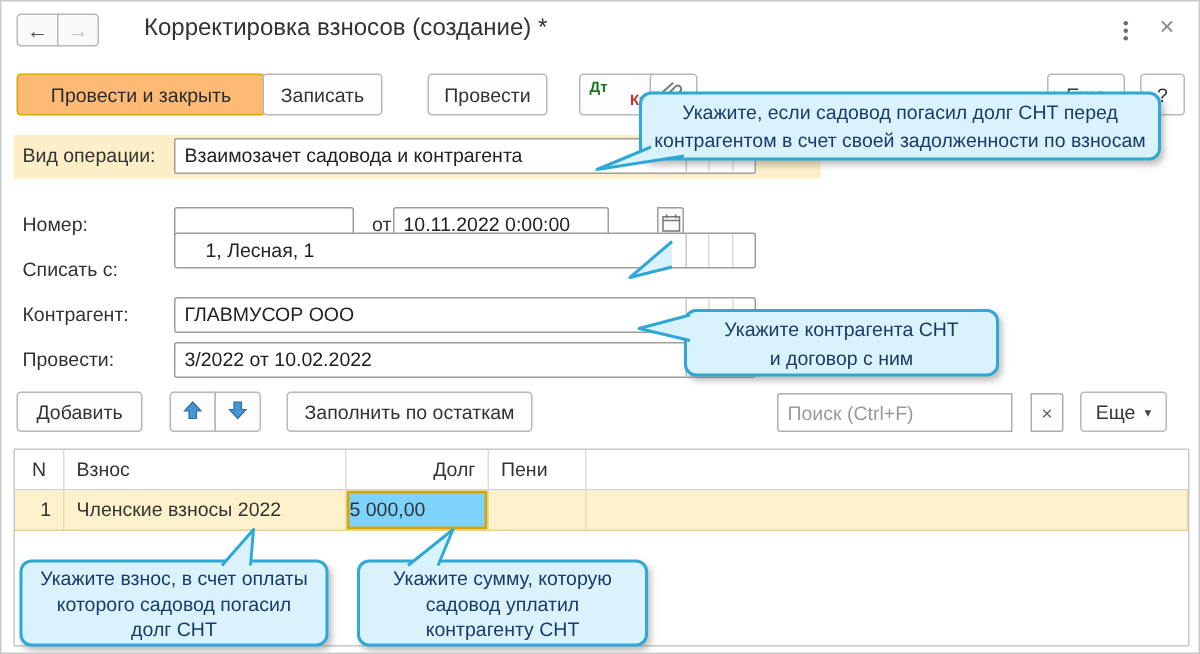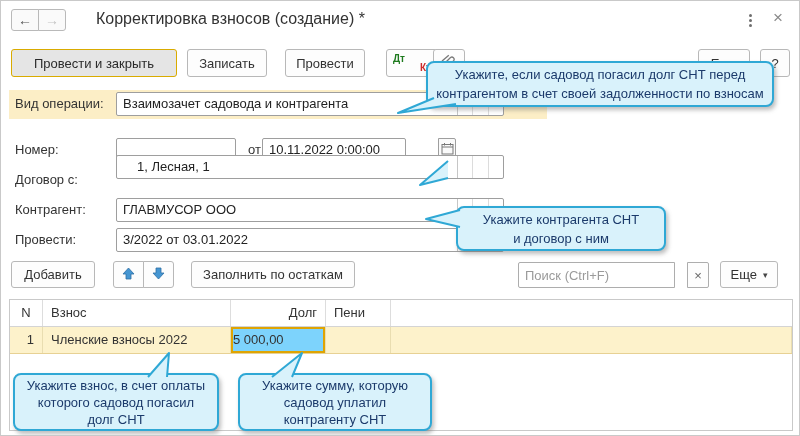--- a/index.html
+++ b/index.html
@@ -21,21 +21,21 @@
   .kebab { position:absolute; left:742px; top:11px; width:14px; height:18px; cursor:pointer; }
   .kebab i { display:block; width:3px; height:3px; border-radius:50%; background:#6e6e6e; margin:2px auto; }
   .closew { position:absolute; left:767px; top:7px; width:20px; height:20px; text-align:center;
             font-size:17px; color:#8a8a8a; cursor:pointer; line-height:20px; }
   
   .btn {
     position:absolute; top:48px; height:28px; background:#fdfdfd; border:1px solid #b8b8b8;
     border-radius:3px; display:flex; align-items:center; justify-content:center;
     font-size:13px; color:#333; cursor:pointer; padding:0 10px; white-space:nowrap;
   }
-  .btn.primary { background:#e5e5e5; border-color:#d9ab00; color:#2b2b2b; }
+  .btn.primary { background:#fdba74; border-color:#d9ab00; color:#2b2b2b; }
   
   .dtkt { width:52px; padding:0; position:absolute; }
   .dtkt .dt { position:absolute; top:3px; left:6px; font-size:10px; font-weight:bold; color:#1e7a1e; }
   .dtkt .kt { position:absolute; bottom:3px; right:6px; font-size:10px; font-weight:bold; color:#cc2b2b; }
   
   .oprow { position:absolute; left:8px; top:89px; width:538px; height:29px; background:#fceec6; }
   .flabel { position:absolute; left:14px; height:24px; line-height:24px; color:#333; white-space:nowrap; }
   .field {
     position:absolute; left:115px; width:388px; height:24px; background:#fff;
     border:1px solid #9e9e9e; border-radius:2px; line-height:22px; padding:0 50px 0 6px;
@@ -114,21 +114,21 @@
   </div>
   <div class="title">Корректировка взносов (создание) *</div>
   <div class="kebab">
       <i></i>
       <i></i>
       <i></i>
     </div>
   <div class="closew">×</div>
 
   <div class="btn primary" style="left:10px;width:166px;">Провести и закрыть</div>
-  <div class="btn" style="left:186px;width:80px;">Записать</div>
+  <div class="btn" style="left:174px;width:80px;">Записать</div>
   <div class="btn" style="left:284px;width:80px;">Провести</div>
   <div class="btn dtkt" style="left:385px;">
     <span class="dt">Дт</span>
     <span class="kt">Кт</span>
   </div>
   <div class="btn" style="left:432px;width:32px;padding:0;">
     <span>
       <svg width="16" height="16" viewBox="0 0 16 16">
         <path d="M4.5 8.5 L9.5 3.5 a2.3 2.3 0 0 1 3.2 3.2 L7 12.4 a4 4 0 0 1 -5.6 -5.6 L7.8 1.2" fill="none" stroke="#7a7a7a" stroke-width="1.3"></path>
       </svg>
@@ -156,21 +156,21 @@
     <span>
       <svg width="13" height="13" viewBox="0 0 13 13">
         <rect x="1" y="2.5" width="11" height="9.5" fill="none" stroke="#777" stroke-width="1"></rect>
         <line x1="1" y1="5" x2="12" y2="5" stroke="#777" stroke-width="1"></line>
         <line x1="3.5" y1="1" x2="3.5" y2="3.5" stroke="#777" stroke-width="1"></line>
         <line x1="9.5" y1="1" x2="9.5" y2="3.5" stroke="#777" stroke-width="1"></line>
       </svg>
     </span>
   </div>
 
-  <div class="flabel" style="top:167px;">Договор с:</div>
+  <div class="flabel" style="top:167px;">Списать с:</div>
   <div class="field" style="top:154px;padding-left:20px;">
     <span>1, Лесная, 1</span>
     <span class="cluster">
       <i></i>
       <i></i>
       <i></i>
     </span>
   </div>
 
   <div class="flabel" style="top:197px;">Контрагент:</div>
@@ -178,21 +178,21 @@
     <span>ГЛАВМУСОР ООО</span>
     <span class="cluster">
       <i></i>
       <i></i>
       <i></i>
     </span>
   </div>
 
   <div class="flabel" style="top:227px;">Провести:</div>
   <div class="field" style="top:227px;">
-    <span>3/2022 от 03.01.2022</span>
+    <span>3/2022 от 10.02.2022</span>
     <span class="cluster">
       <i></i>
       <i></i>
       <i></i>
     </span>
   </div>
 
   <div class="cbtn" style="left:10px;width:84px;">Добавить</div>
   <div class="cbtn arrowbtn" style="left:112px;border-radius:3px 0 0 3px;">
     <span>

